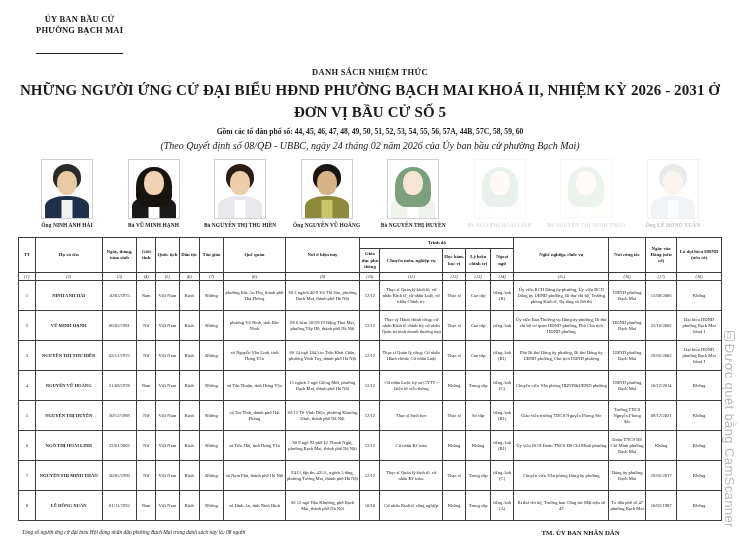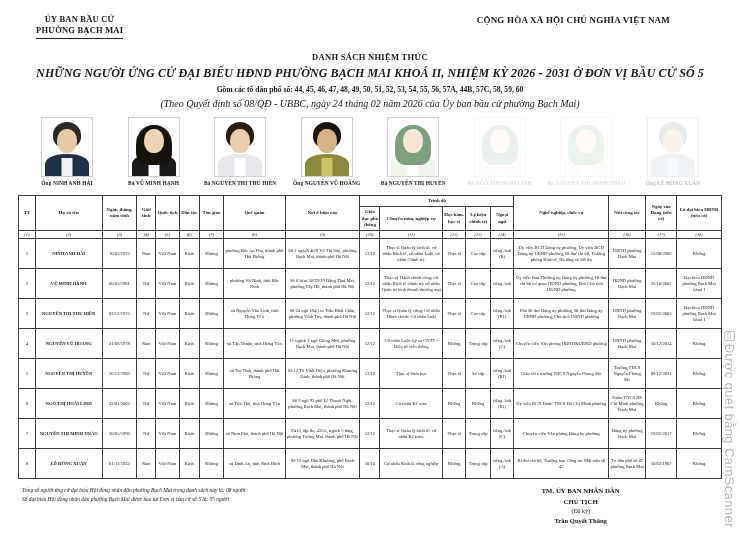--- a/index.html
+++ b/index.html
@@ -47,41 +47,40 @@
     letter-spacing: .2px;
   }
   .hdr-line2 {
     font-size: 8.5px;
     font-weight: bold;
     letter-spacing: .2px;
   }
   .hdr-underline {
     display: inline-block;
     border-bottom: 1px solid #222;
-    padding-bottom: 1px;
+    padding-bottom: 16px;
   }
   .hdr-right .hdr-line1 { font-size: 9px; }
   .hdr-right .hdr-line2 { font-size: 8px; font-weight: bold; }
 
   
   .title-block {
     text-align: center;
     margin-top: 12px;
     line-height: 1.5;
   }
   .title-main {
     font-size: 8.5px;
     font-weight: bold;
     letter-spacing: .3px;
   }
   .title-sub {
-    font-size: 12px;
+    font-size: 15px;
     font-weight: bold;
     letter-spacing: .1px;
-    font-style: italic;
   }
   .title-groups {
     font-size: 7.6px;
     font-weight: bold;
     margin-top: 2px;
   }
   .title-decision {
     font-size: 10px;
     font-style: italic;
     margin-top: 1px;
@@ -277,21 +276,20 @@
 <div class="page">
 
   <div class="doc-header">
     <div class="hdr-left">
       <div class="hdr-line1">ỦY BAN BẦU CỬ</div>
       <div class="hdr-line2">
         <span class="hdr-underline">PHƯỜNG BẠCH MAI</span>
       </div>
     </div>
     <div class="hdr-right">
-      <div class="hdr-line1">CỘNG HÒA XÃ HỘI CHỦ NGHĨA VIỆT NAM</div>
     </div>
   </div>
 
   <div class="title-block">
     <div class="title-main">DANH SÁCH NHIỆM THỨC</div>
     <div class="title-sub">NHỮNG NGƯỜI ỨNG CỬ ĐẠI BIỂU HĐND PHƯỜNG BẠCH MAI KHOÁ II, NHIỆM KỲ 2026 - 2031 Ở ĐƠN VỊ BẦU CỬ SỐ 5</div>
     <div class="title-groups">Gồm các tổ dân phố số: 44, 45, 46, 47, 48, 49, 50, 51, 52, 53, 54, 55, 56, 57A, 44B, 57C, 58, 59, 60</div>
     <div class="title-decision">(Theo Quyết định số 08/QĐ - UBBC, ngày 24 tháng 02 năm 2026 của Ủy ban bầu cử phường Bạch Mai)</div>
   </div>
 

